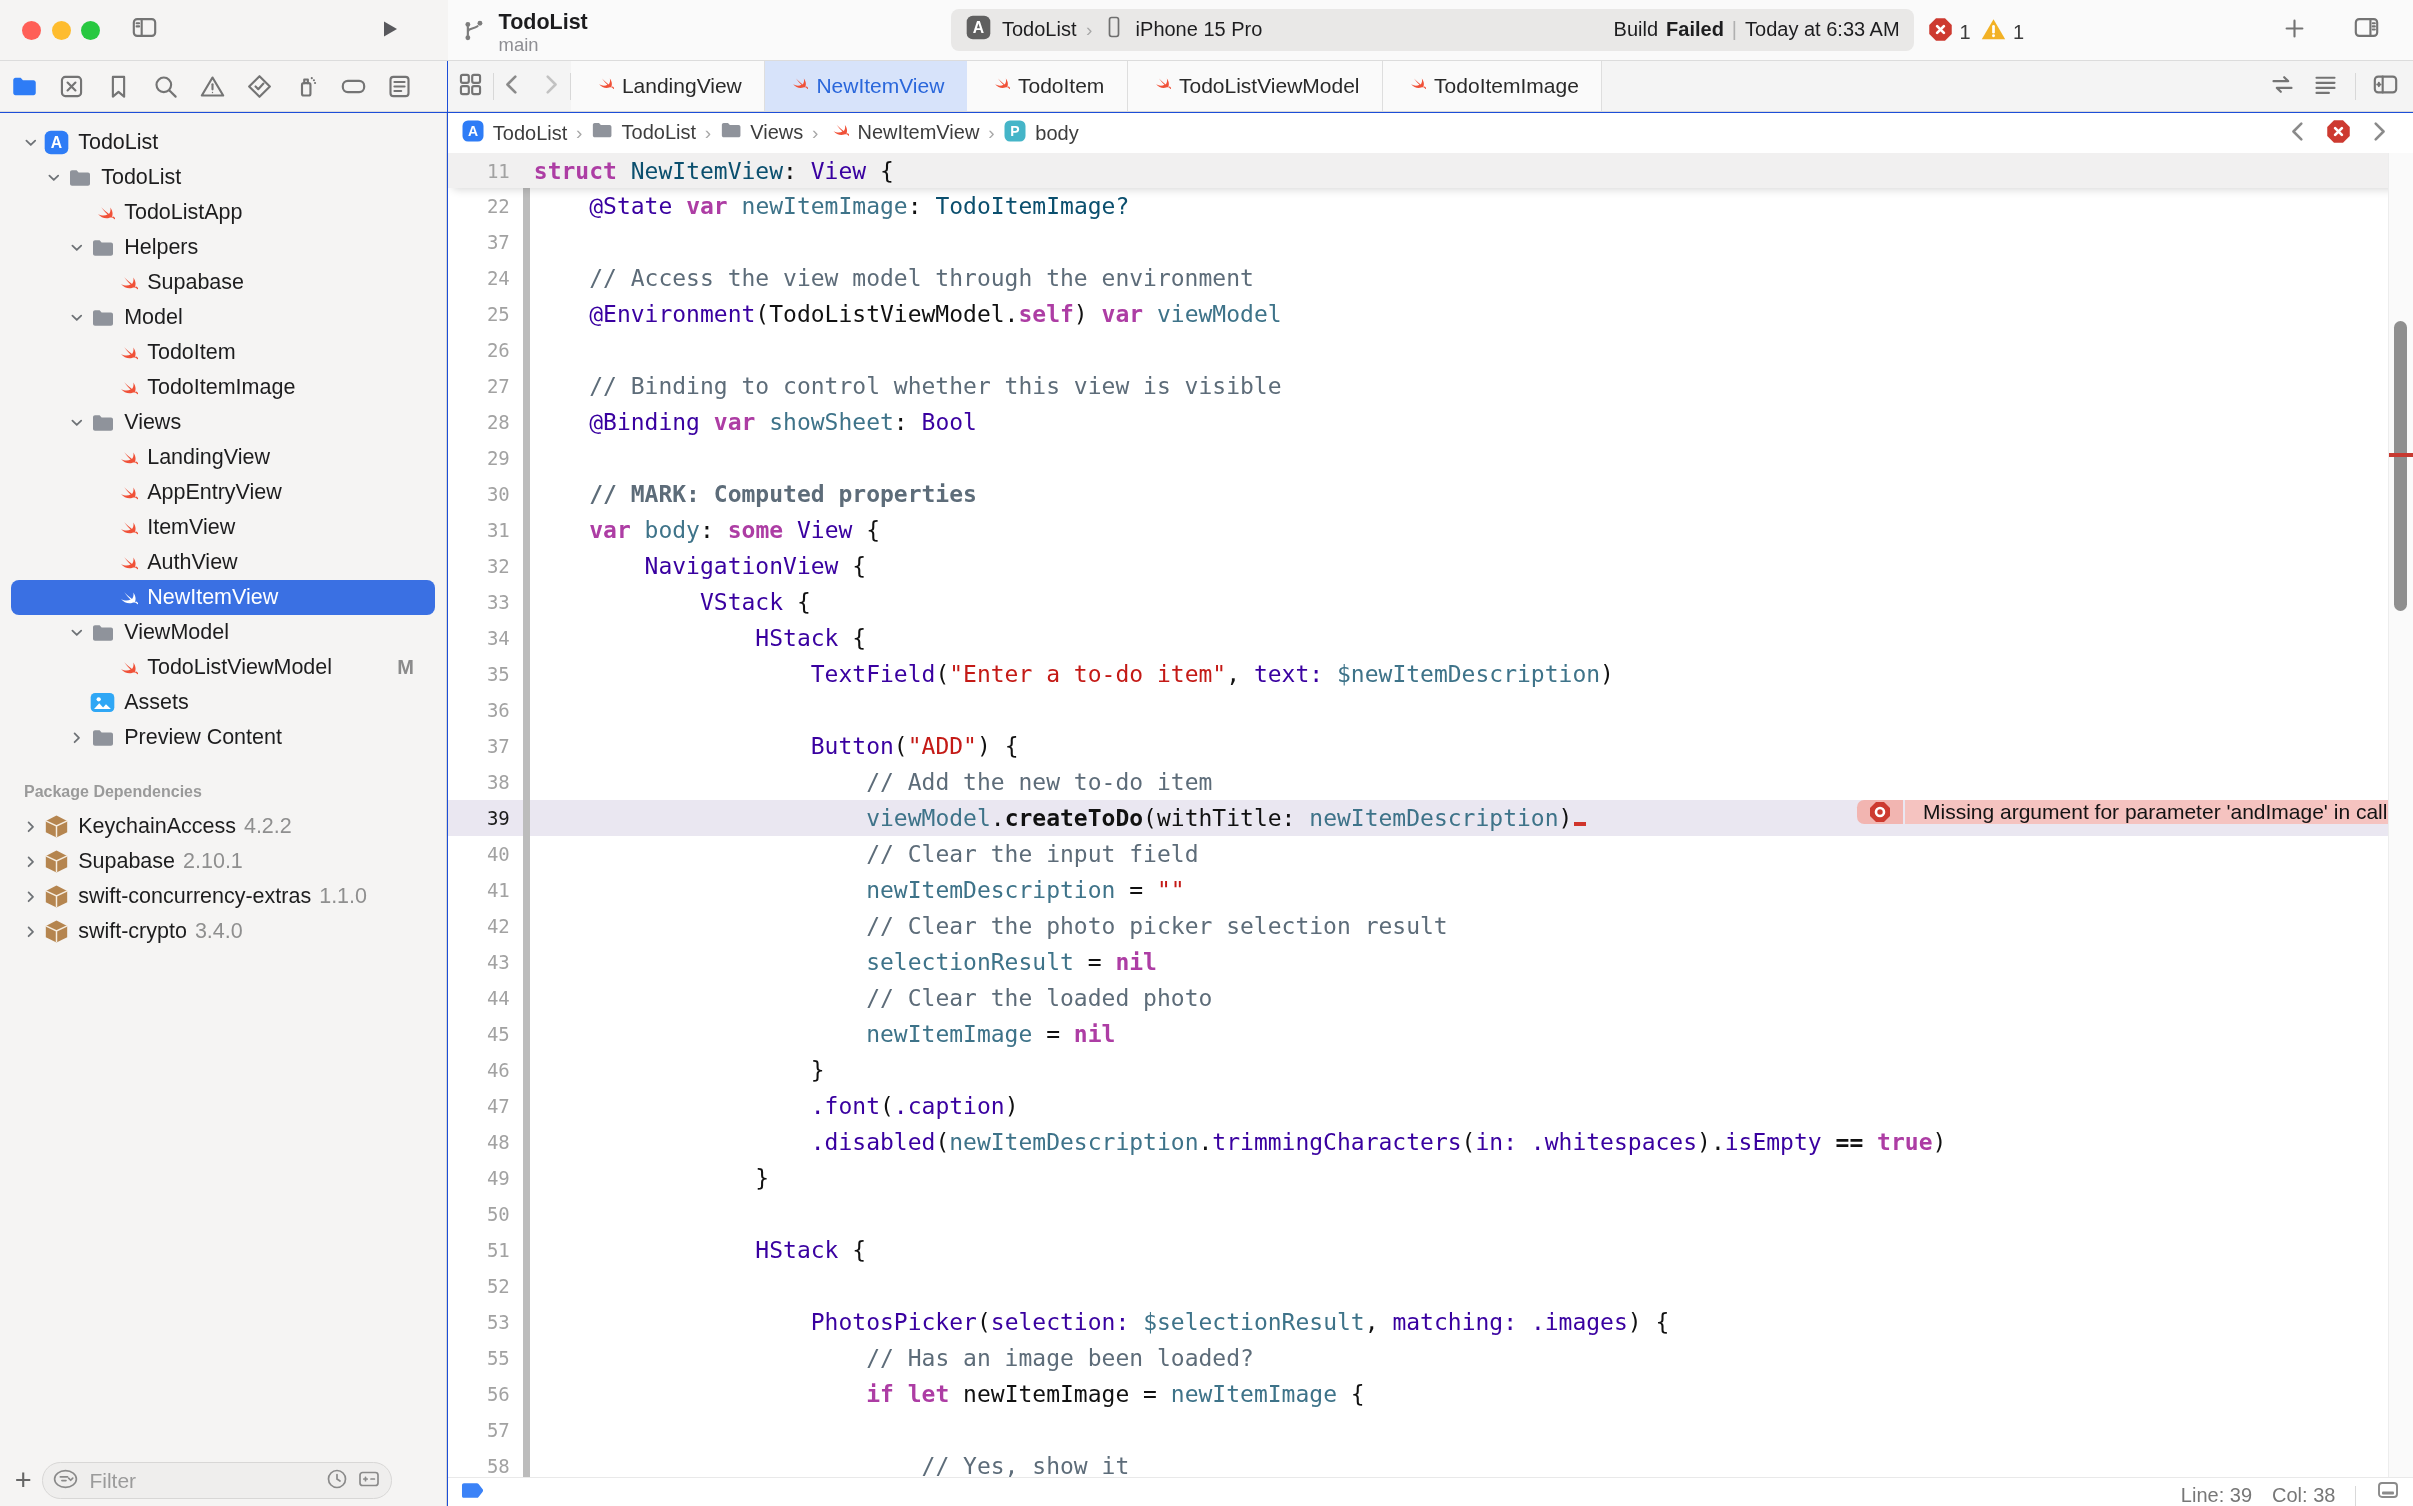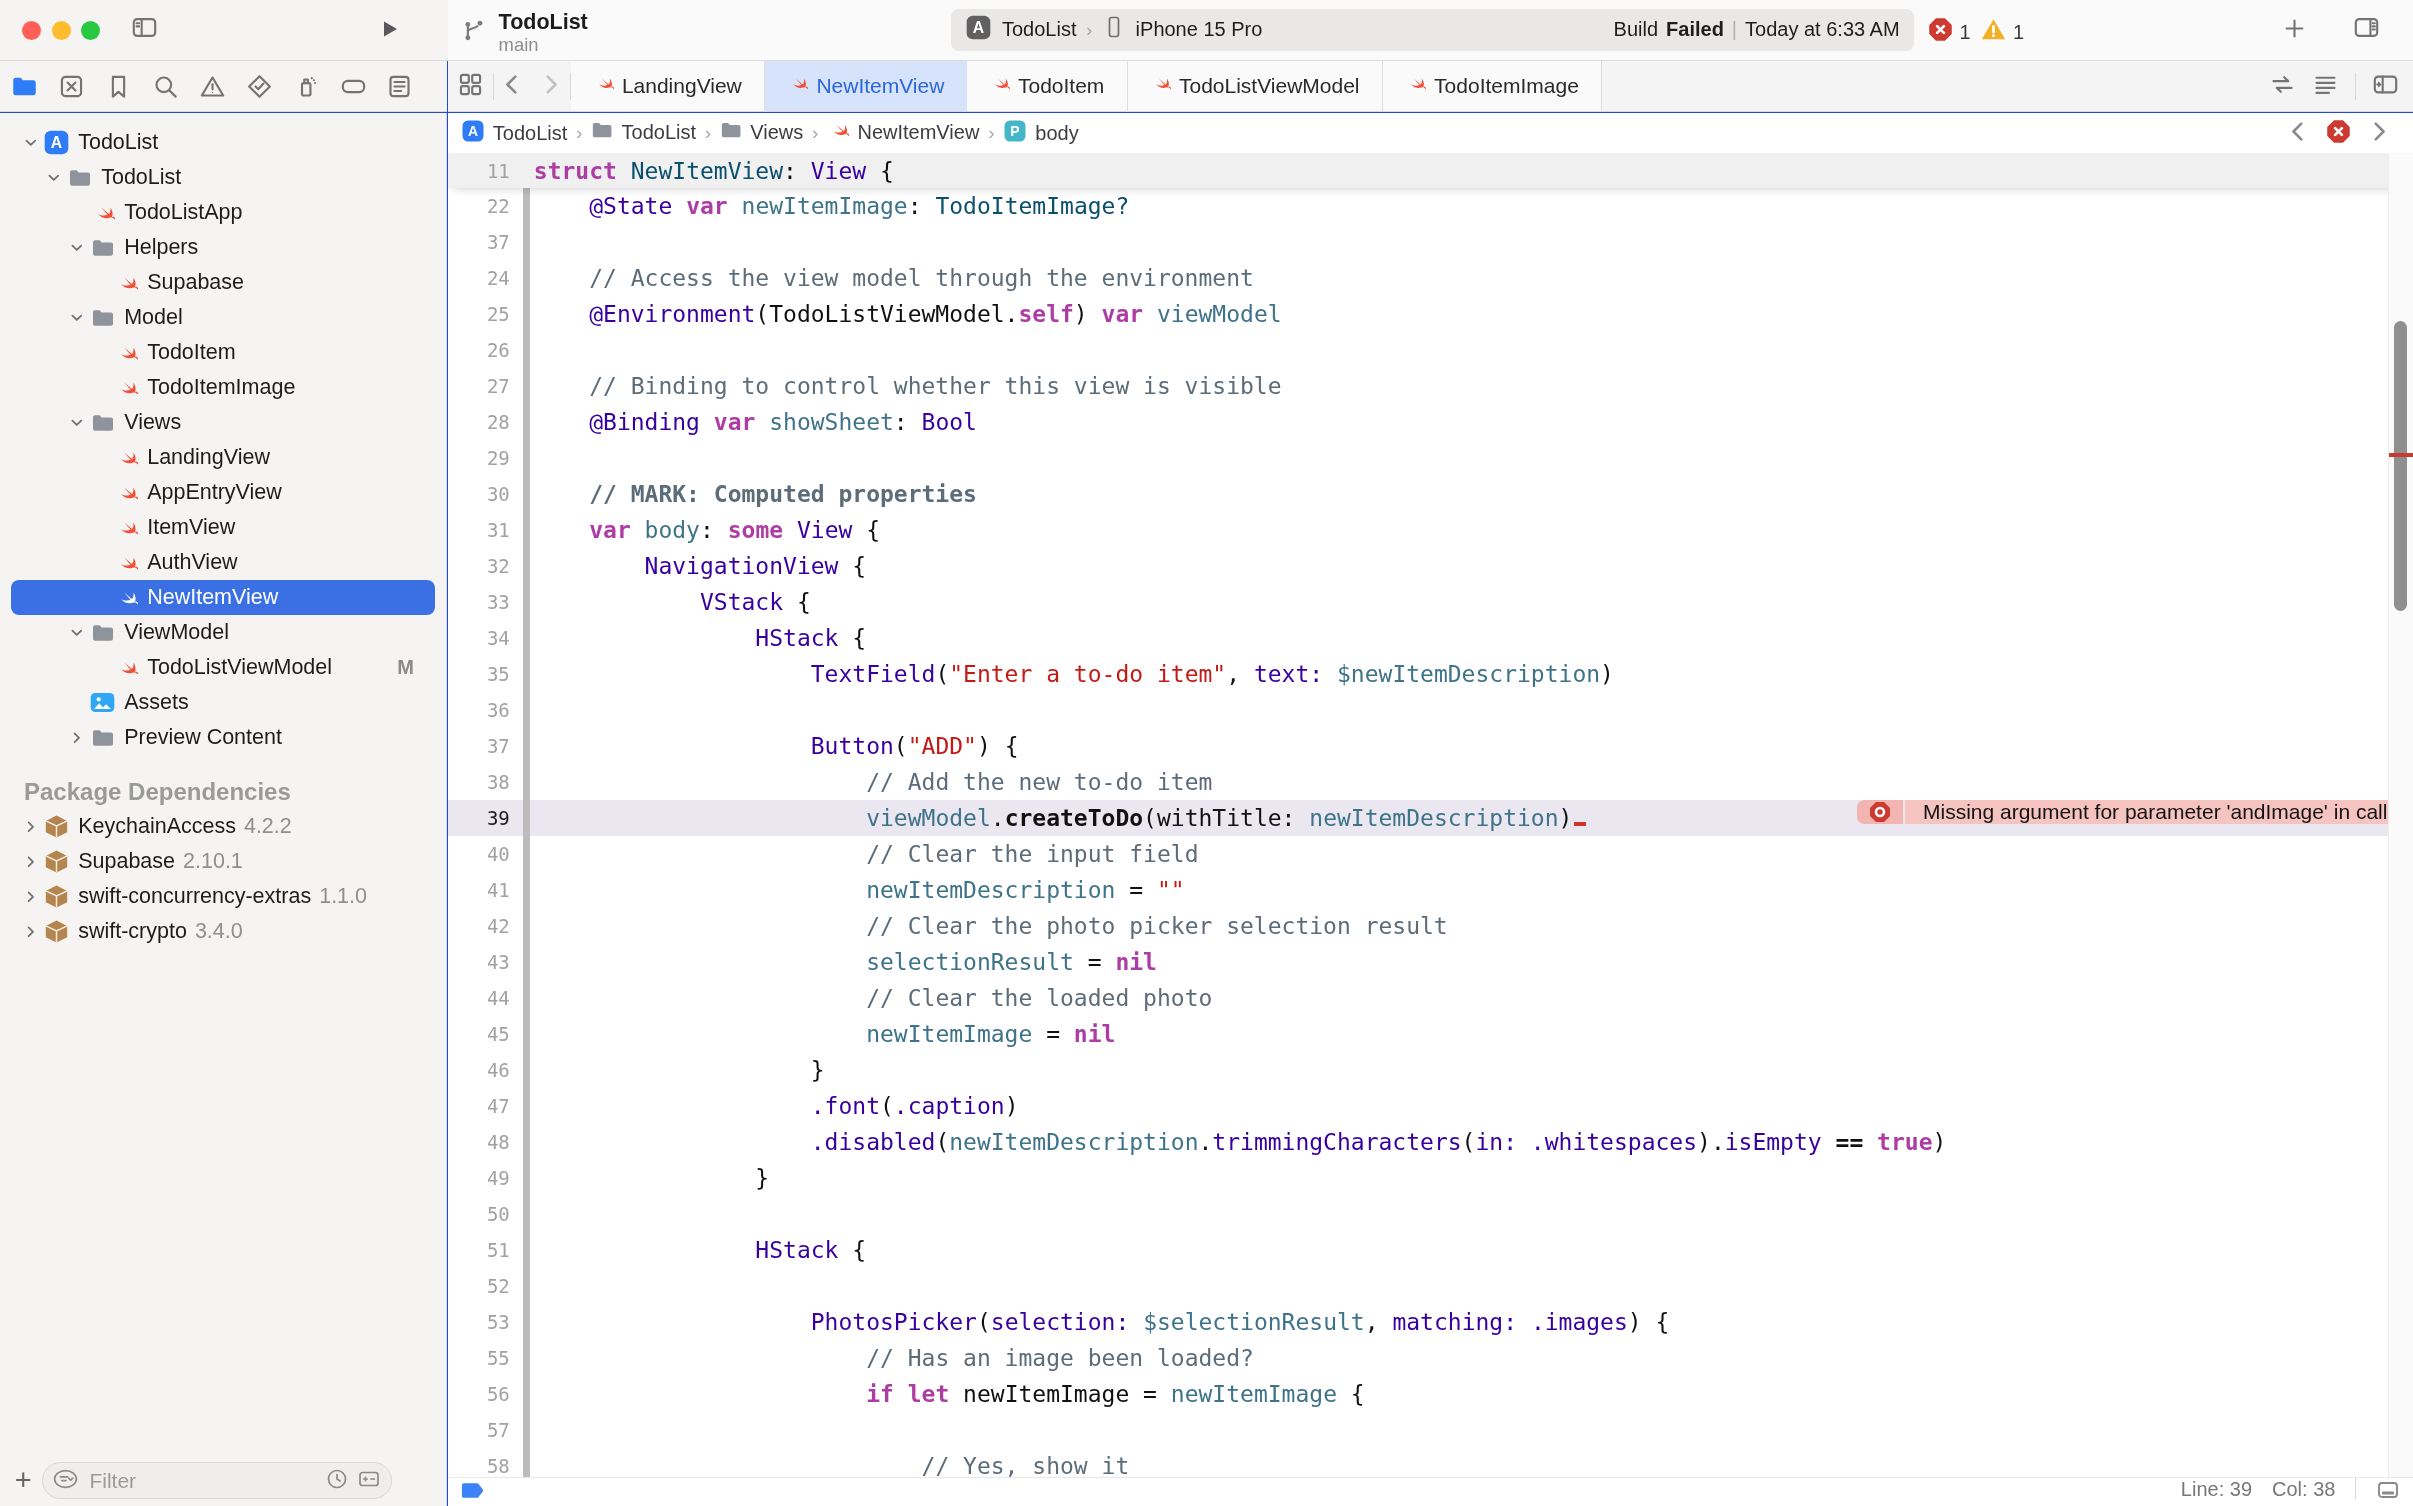--- a/index.html
+++ b/index.html
@@ -43,21 +43,21 @@
 
   
   #sidebar{position:absolute;left:0;top:113px;width:447px;bottom:0;background:#f5f4f3;border-right:0.8px solid #d6d6d6;box-sizing:border-box;overflow:hidden;}
   #tree{margin-top:12px;}
   .trow{height:35px;display:flex;align-items:center;margin:0 11.2px;border-radius:8px;font-size:21.5px;color:#1d1d1e;white-space:nowrap;}
   .trow .chevslot{width:24px;display:flex;align-items:center;justify-content:center;flex:none;}
   .trow .ticon{width:27px;display:flex;align-items:center;justify-content:center;flex:none;}
   .trow .tlabel{margin-left:8px;}
   .trow.selected{background:#3a70e3;color:#ffffff;}
   .trow .mbadge{margin-left:auto;padding-right:21px;color:#8b8b8b;font-weight:bold;font-size:20px;}
-  #pkg-header{height:35px;display:flex;align-items:center;padding-left:24px;font-size:24px;font-weight:bold;color:#9a9a9a;}
+  #pkg-header{height:35px;display:flex;align-items:center;padding-left:24px;font-size:16px;font-weight:bold;color:#9a9a9a;}
   .spacer24{height:19px;}
   .pkg-version{color:#8f8f8f;margin-left:8px;}
   #filterbar{position:absolute;left:0;bottom:0;width:447px;height:53px;background:#f5f4f3;display:flex;align-items:center;}
   #filter-plus{width:37px;display:flex;align-items:center;justify-content:center;font-size:29px;color:#666;margin-left:4.8px;}
   #filter-pill{position:relative;width:350px;height:37px;border-radius:18.4px;background:#efeeed;border:0.8px solid #d8d7d6;display:flex;align-items:center;padding:0 9.6px;box-sizing:border-box;gap:8px;}
   #filter-input{flex:1;border:none;outline:none;background:transparent;font-size:21px;color:#333;font-family:"Liberation Sans",sans-serif;min-width:0;}
   #filter-input::placeholder{color:#9b9b9b;}
 
   
   #editor{position:absolute;left:448px;top:153px;right:0;bottom:30px;background:#ffffff;overflow:hidden;}
@@ -84,21 +84,21 @@
   .errchip .egap{width:2.4px;background:rgba(255,255,255,.9);}
   .errchip .etext{background:#f5c3c0;display:flex;align-items:center;padding:0 17.6px;font-size:21px;color:#131313;white-space:nowrap;font-family:"Liberation Sans",sans-serif;}
   
   #scroll-track{position:absolute;right:0;top:0;bottom:0;width:24px;background:#fafafa;border-left:0.8px solid #ededed;z-index:6;}
   #scroll-thumb{position:absolute;left:4.8px;width:13.6px;top:168px;height:290px;background:#8f8f8f;border-radius:7.2px;}
   #scroll-errmark{position:absolute;left:0;width:24px;top:300px;height:4px;background:#c73a31;}
 
   
   #editorbottom{position:absolute;left:448px;bottom:0;right:0;height:30px;background:#ffffff;border-top:0.8px solid #e9e9e9;display:flex;align-items:center;box-sizing:border-box;}
   #bp-toggle{margin-left:12.8px;display:flex;align-items:center;}
-  #eb-right{margin-left:auto;display:flex;align-items:flex-start;gap:20px;padding-right:12.8px;font-size:20px;color:#777;}
+  #eb-right{margin-left:auto;display:flex;align-items:flex-end;gap:20px;padding-right:12.8px;font-size:20px;color:#777;}
   #eb-right .vsep2{width:0.8px;height:21px;background:#d9d9d9;}
 </style>
 </head>
 <body>
 
 <div id="window">
 
   <div id="titlebar">
     <div class="rightpane"></div>
     <div id="tl-red" class="traffic"></div>

